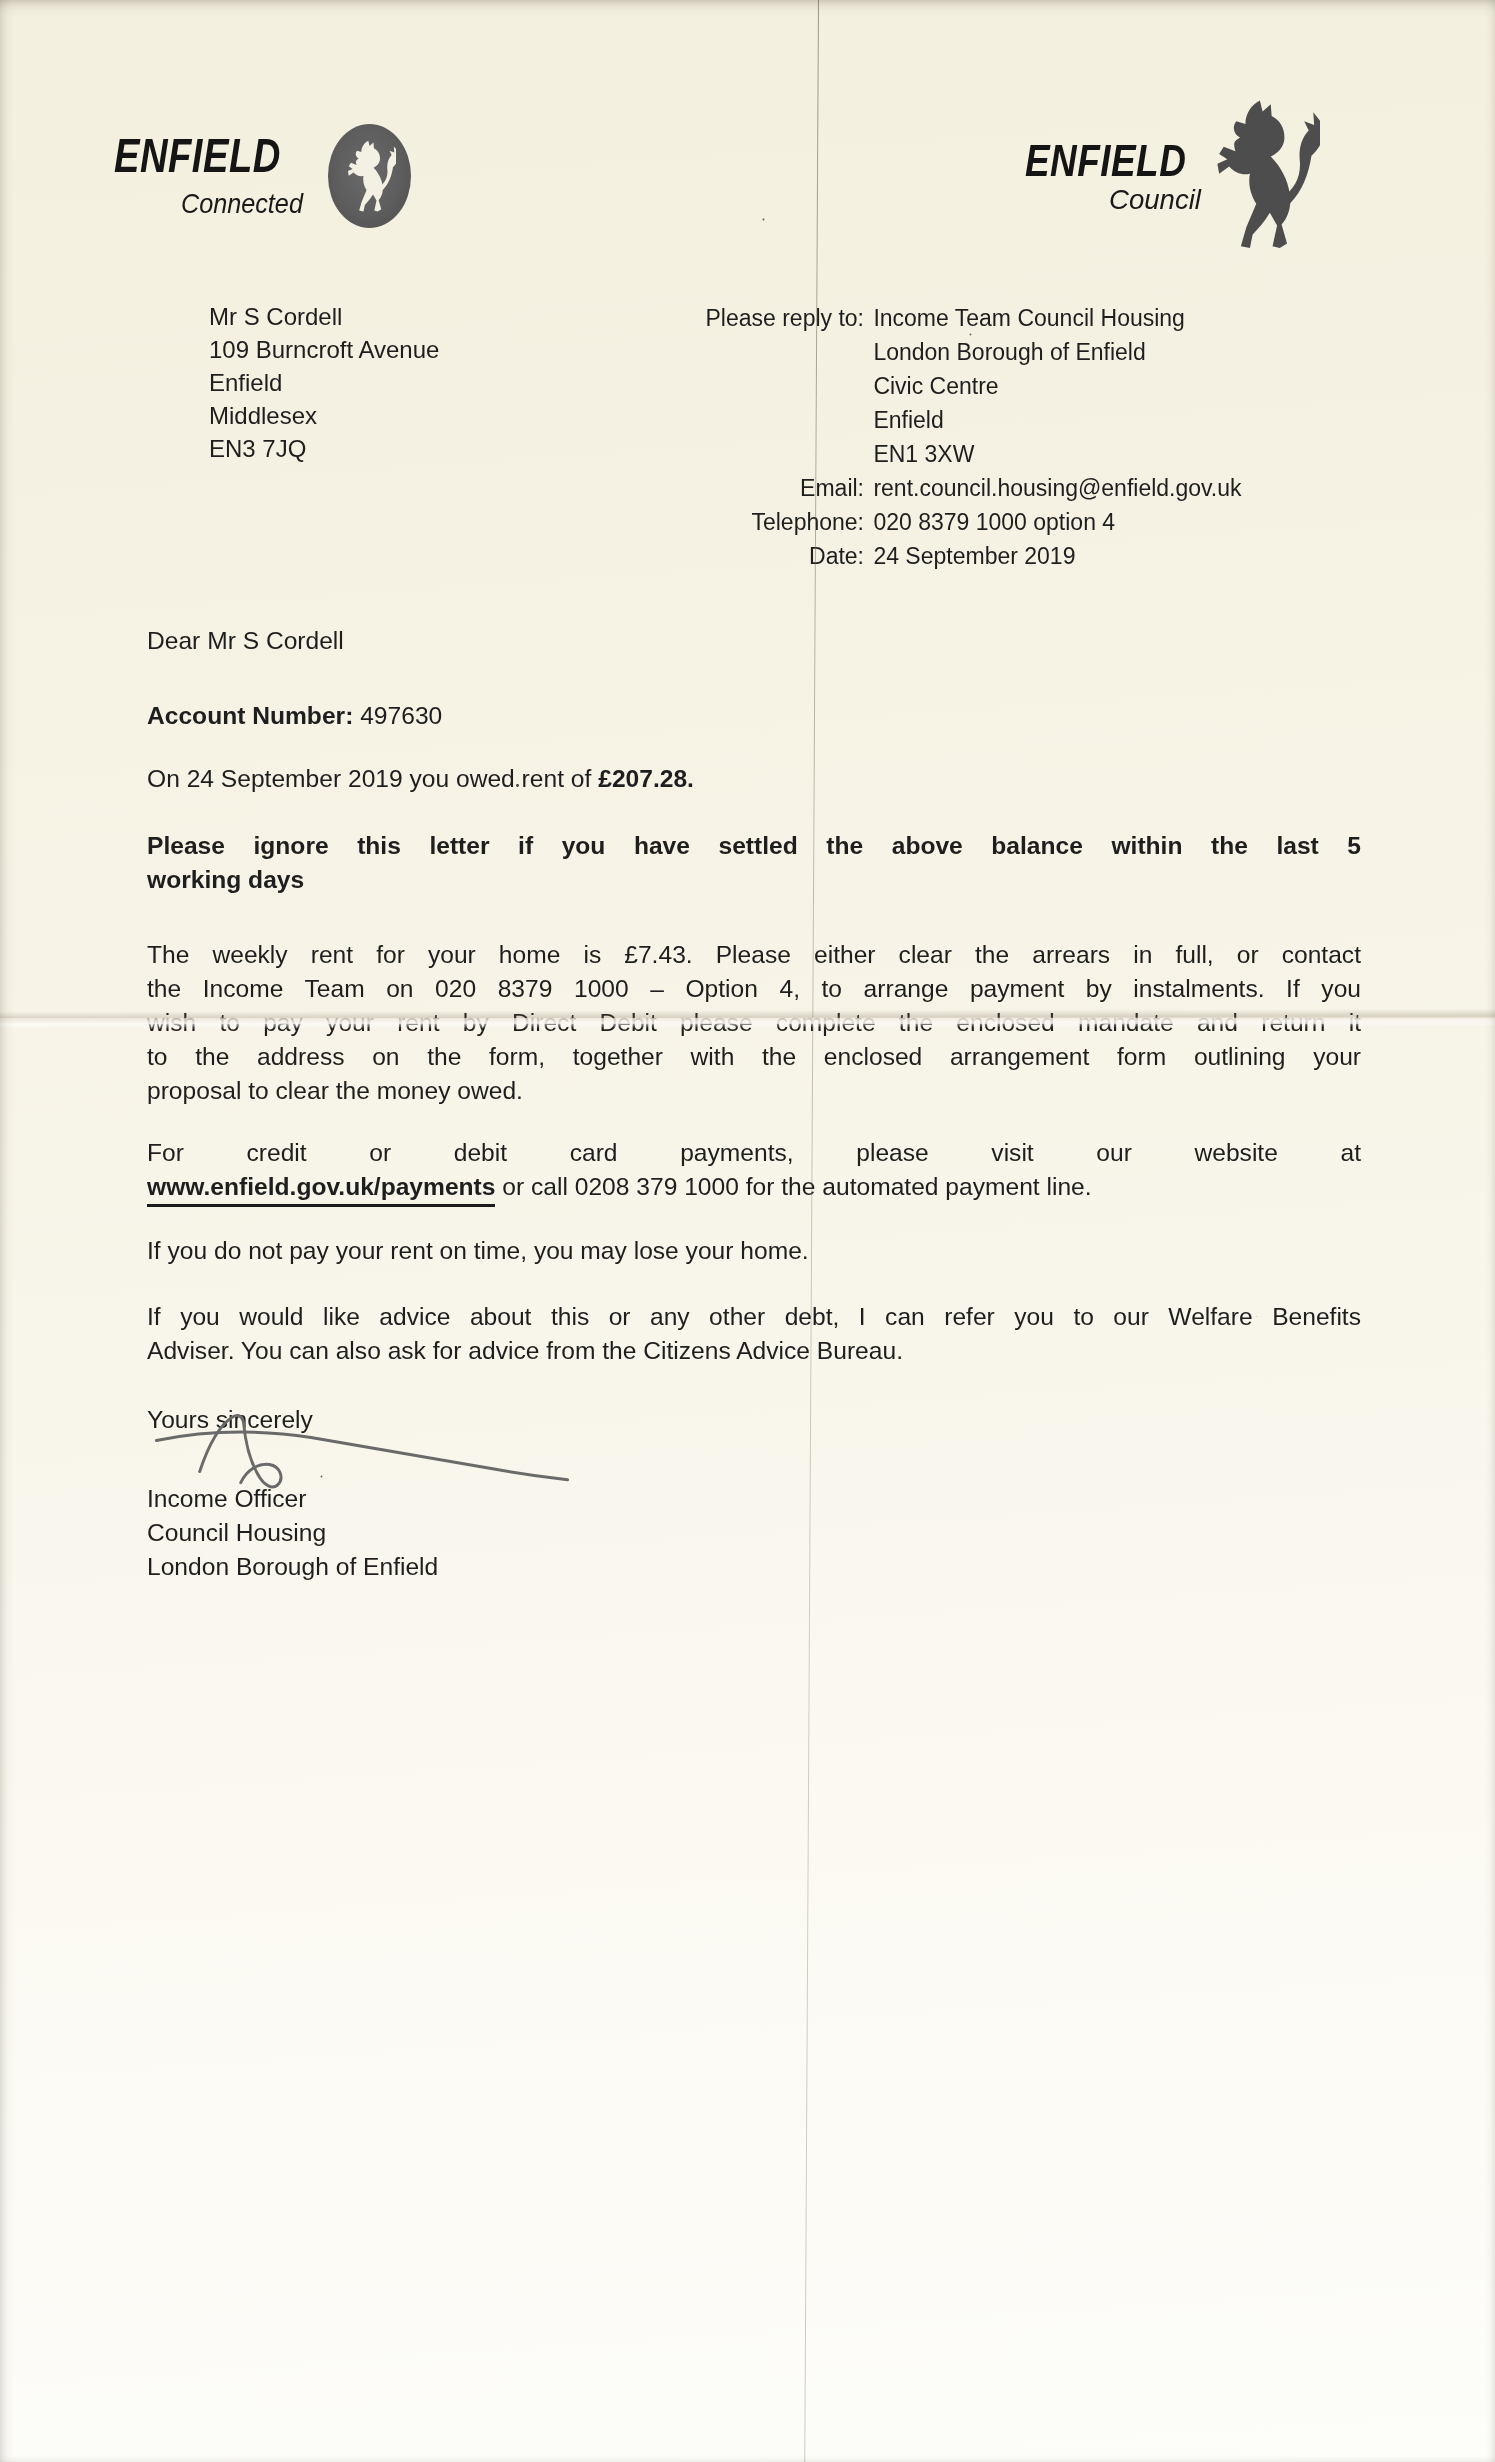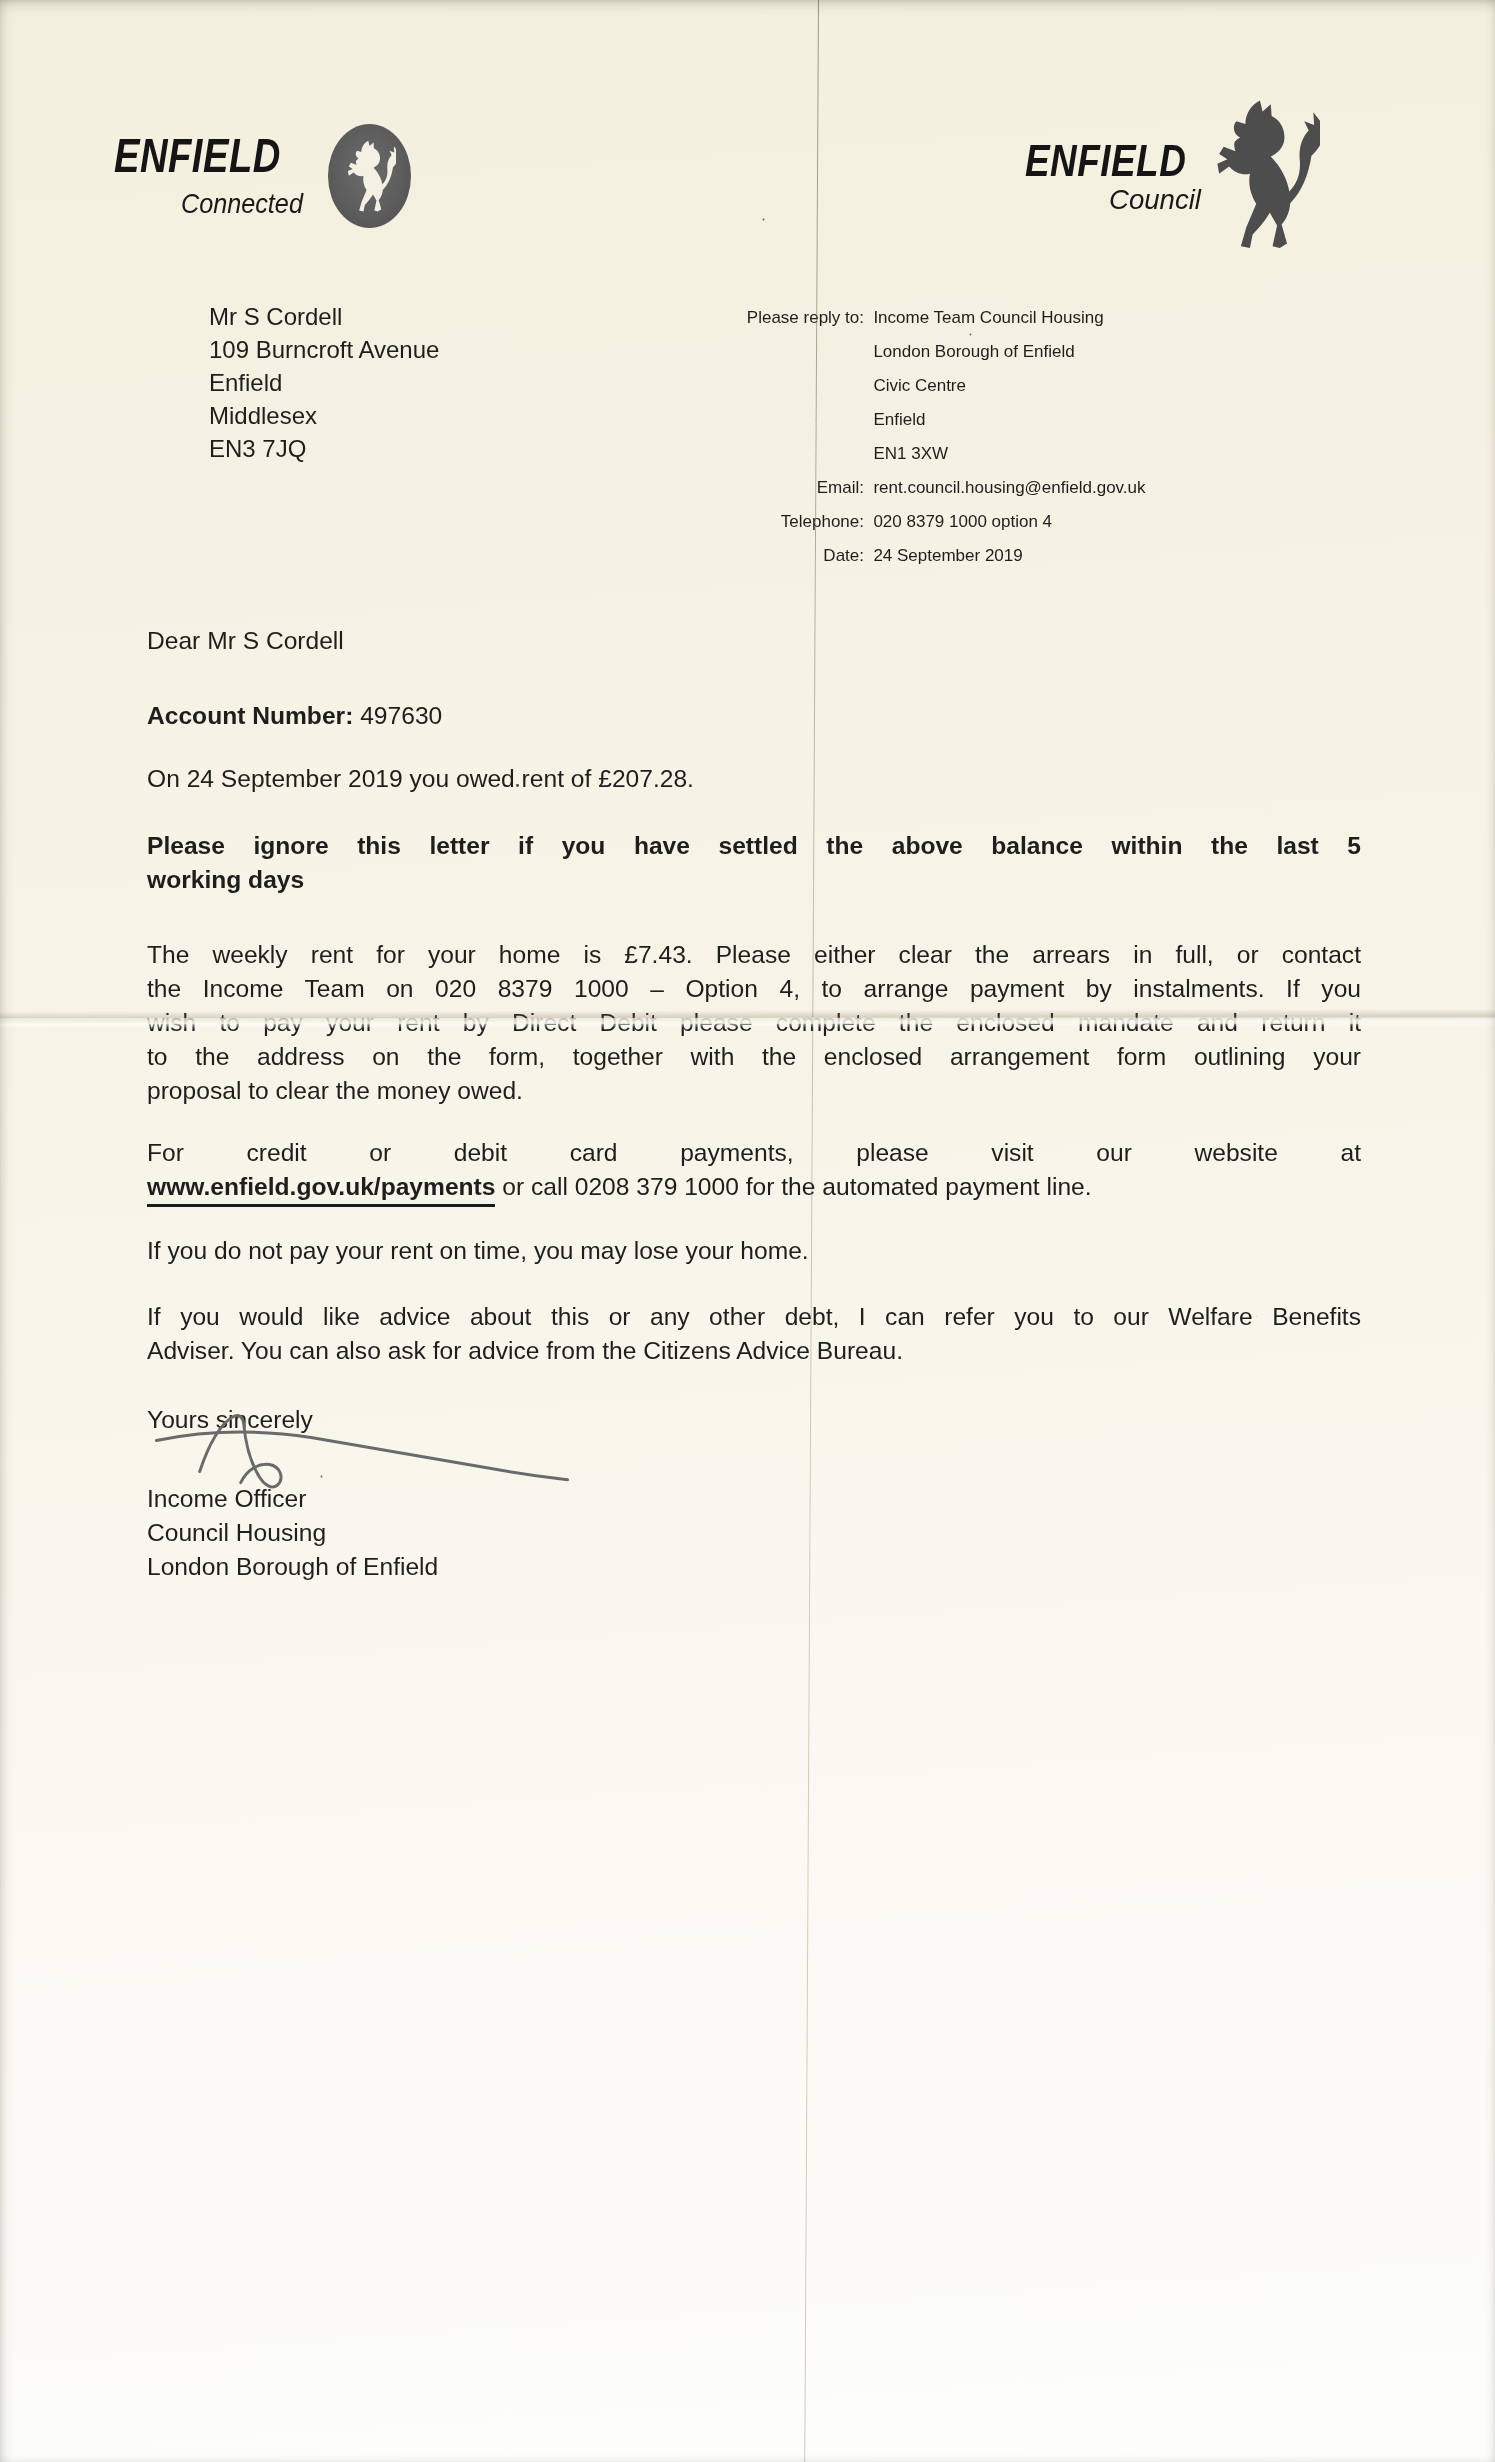--- a/index.html
+++ b/index.html
@@ -32,30 +32,30 @@
     background:radial-gradient(ellipse at 48% 45%,#6b6b6b 0%,#5d5d5d 55%,#4c4c4c 100%);
     display:flex;align-items:center;justify-content:center;}
   .logo-right-name{position:absolute;left:1025px;top:138px;font-style:italic;font-weight:700;font-size:45px;line-height:1;
     letter-spacing:0.6px;color:#151515;transform:scaleX(.82);transform-origin:left top;}
   .logo-right-tagline{position:absolute;left:1025px;top:186px;width:176px;text-align:right;font-style:italic;font-weight:400;
     font-size:27.6px;line-height:1;color:#1a1a1a;}
   .beast-right{position:absolute;left:1207px;top:96px;z-index:1;}
 
   
   .recipient{position:absolute;left:209px;top:300px;font-size:24px;line-height:33px;}
-  .reply-block{position:absolute;left:328px;top:301px;font-size:17px;line-height:34px;}
+  .reply-block{position:absolute;left:328px;top:301px;font-size:23px;line-height:34px;}
   .reply-row{display:flex;}
   .reply-row .rlabel{flex:0 0 536px;text-align:right;}
   .reply-row .rvalue{margin-left:9.4px;text-align:left;}
 
   
   .bodyline{position:absolute;left:147px;width:1214px;font-size:24.6px;line-height:34px;}
   .just{text-align:justify;text-align-last:justify;}
   .bold{font-weight:700;}
-  .owed-amount{font-weight:400;}
+  .owed-amount{font-weight:700;}
   .weblink{font-weight:700;border-bottom:3.5px solid #1c1c1c;padding-bottom:4px;}
 
   .signoff{position:absolute;left:147px;top:1482px;font-size:24.6px;line-height:34px;}
   .signature-svg{position:absolute;left:147px;top:1408px;z-index:3;}
 </style>
 </head>
 <body>
 
 <div class="page">
 

